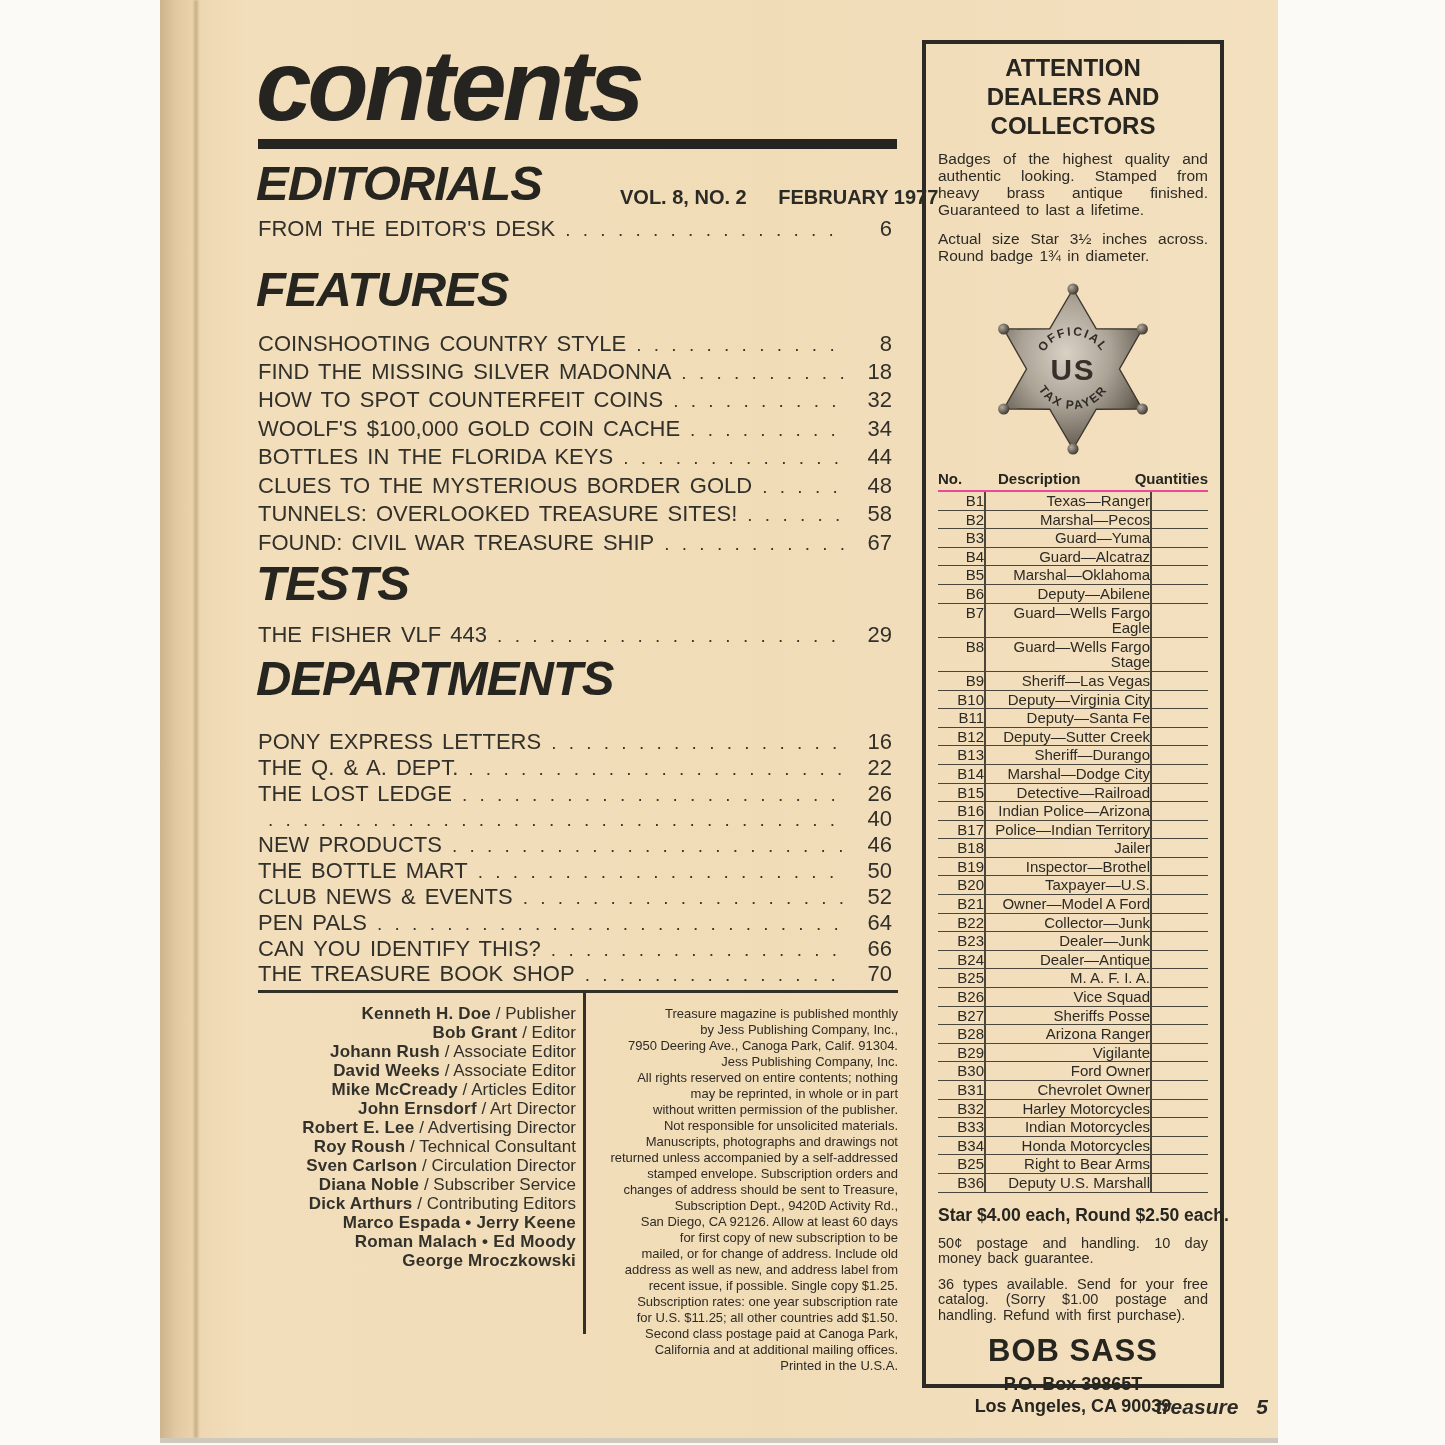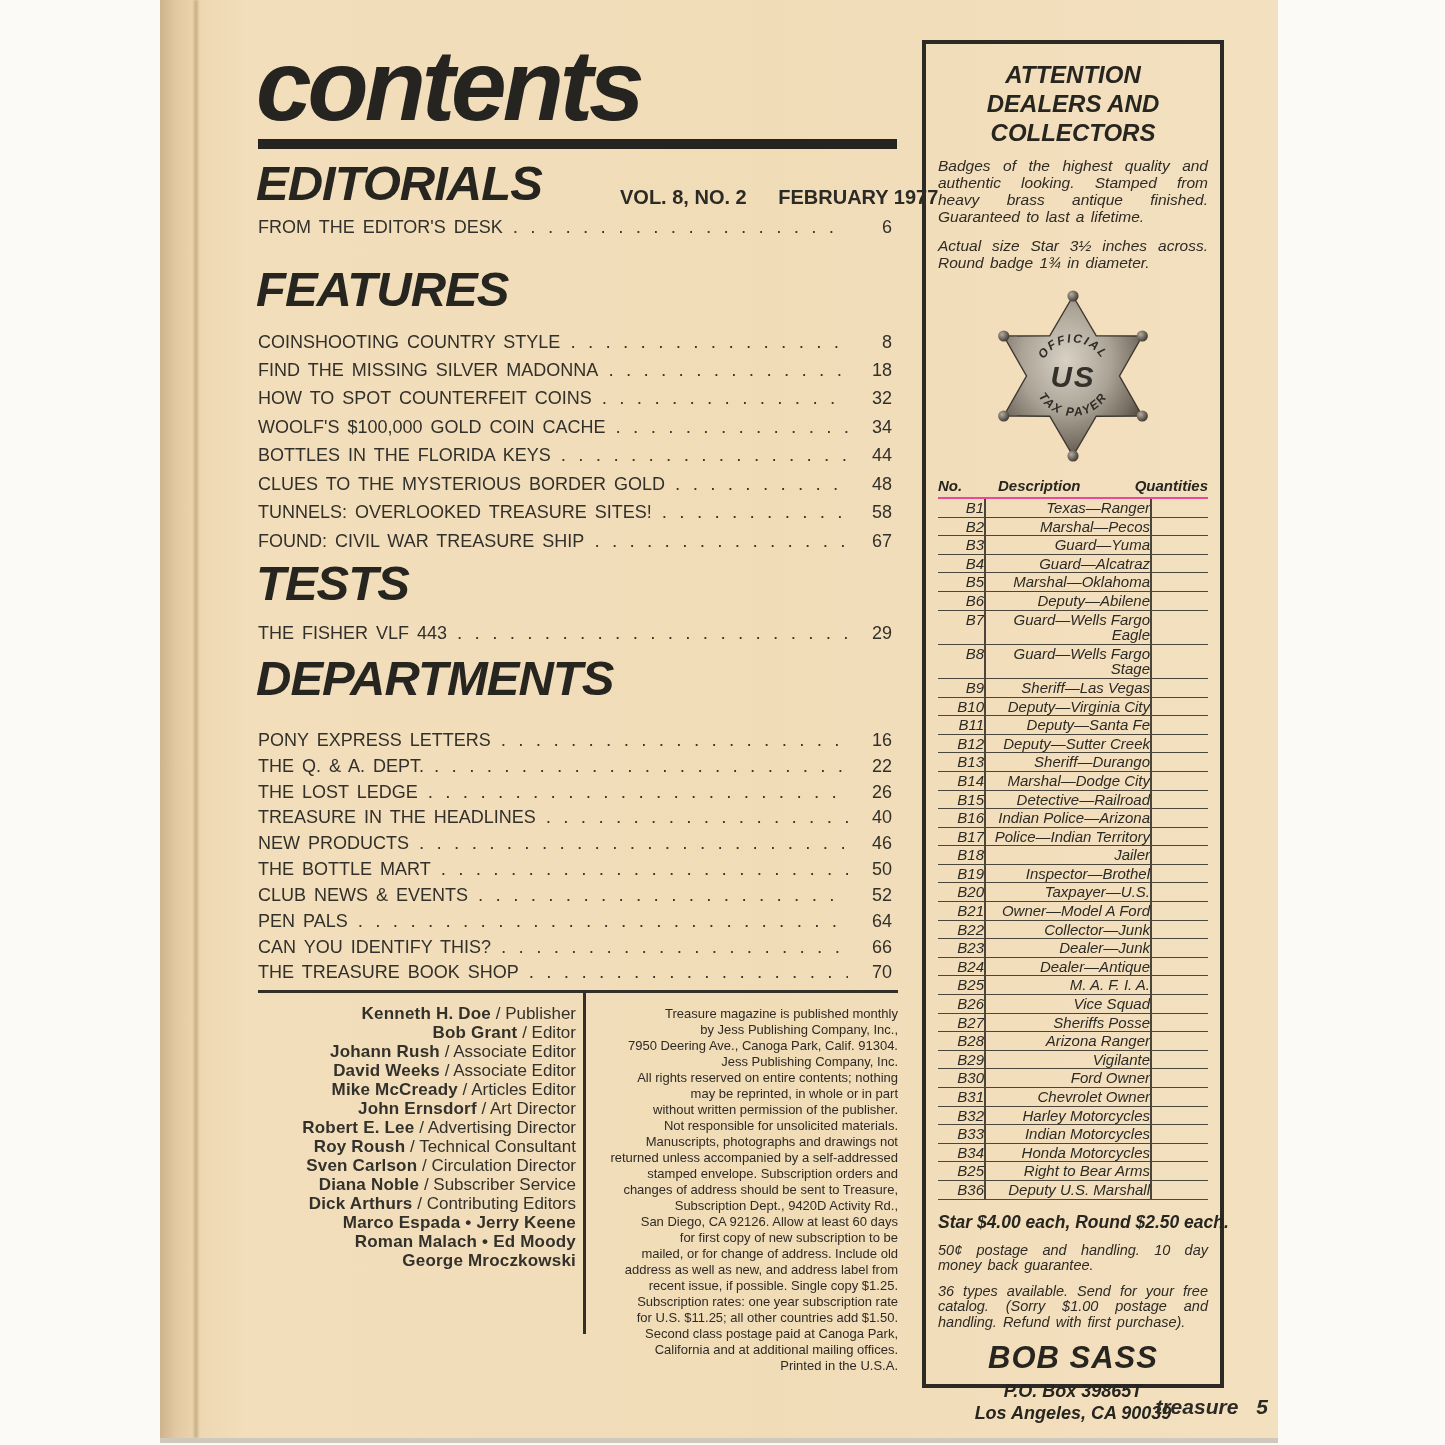--- a/index.html
+++ b/index.html
@@ -16,38 +16,38 @@
     font-weight:bold;font-style:italic;letter-spacing:-4px;color:#262420;}
   .title-rule{position:absolute;left:258px;top:139px;width:639px;height:10px;background:#262420;}
   .sec-h{position:absolute;left:256px;font-weight:bold;font-style:italic;color:#27251f;letter-spacing:-1px;}
   .h1{top:155px;font-size:49px;}
   .h2{top:261px;font-size:49px;}
   .h3{top:555px;font-size:49px;}
   .h4{top:650px;font-size:49px;}
   .issue{position:absolute;left:620px;top:186px;font-size:20px;font-weight:bold;color:#2c2a24;}
   .issue .d{margin-left:26px;}
   .toc-row{position:absolute;left:258px;width:634px;display:flex;align-items:baseline;
-    font-size:18px;color:#32302a;word-spacing:3px;white-space:nowrap;}
+    font-size:22px;color:#32302a;word-spacing:3px;white-space:nowrap;}
   .toc-row .lead{flex:1;overflow:hidden;white-space:nowrap;margin:0 8px 0 10px;}
   .toc-row .lead::after{content:". . . . . . . . . . . . . . . . . . . . . . . . . . . . . . . . . . . . . . . . . . . . . . . . . .";
     font-size:19px;letter-spacing:2px;color:#3a3730;}
   .toc-row .pg{width:36px;text-align:right;flex:none;}
   .rule2{position:absolute;left:258px;top:990px;width:640px;height:3px;background:#33302a;}
   .vdiv{position:absolute;left:583px;top:992px;width:3px;height:342px;background:#33302a;}
   
   .staff{position:absolute;left:258px;top:1004px;width:318px;text-align:right;
     font-size:17px;line-height:19px;color:#33312b;}
   .staff b{letter-spacing:.2px;}
   .advoff{position:absolute;left:258px;top:1286px;width:318px;text-align:right;
     font-size:17px;line-height:19.5px;font-weight:bold;color:#33312b;}
   .pubinfo{position:absolute;left:586px;top:1006px;width:312px;text-align:right;
     font-size:13px;line-height:16px;font-weight:normal;white-space:pre-line;color:#2e2b25;}
   
   .adbox{position:absolute;left:922px;top:40px;width:302px;height:1348px;box-sizing:border-box;
-    border:4px solid #2c2a24;padding:12px 12px 0 12px;font-style:italic;}
+    border:4px solid #2c2a24;padding:5px 12px 0 12px;}
   .ad-title{font-size:24px;line-height:29px;font-weight:bold;text-align:center;color:#27251f;margin:4px 0 10px;}
   .ad-p{font-size:15.5px;line-height:17px;text-align:justify;word-spacing:2px;color:#2e2b25;margin:0 0 12px;}
   .badge-wrap{text-align:center;height:188px;margin:2px 0 6px;}
   .bt-head{display:flex;font-size:15px;font-weight:bold;color:#27251f;padding-bottom:3px;}
   .bt-head .c1{width:44px;}
   .bt-head .c2{flex:1;padding-left:16px;}
   .bt-head .c3{width:78px;text-align:right;}
   .btable{border-top:2px solid #ec4899;text-align:right;}
   .brow{display:flex;border-bottom:1.6px solid #4b463c;font-size:15px;line-height:15.6px;}
   .brow .bno{width:44px;flex:none;padding:1px 0 1px 2px;}
@@ -140,21 +140,20 @@
       <span>THE Q. &amp; A. DEPT.</span>
       <span class="lead"></span>
       <span class="pg">22</span>
     </div>
   <div class="toc-row" style="top:781px">
       <span>THE LOST LEDGE</span>
       <span class="lead"></span>
       <span class="pg">26</span>
     </div>
   <div class="toc-row" style="top:806px">
-      <span>TREASURE IN THE HEADLINES</span>
       <span class="lead"></span>
       <span class="pg">40</span>
     </div>
   <div class="toc-row" style="top:832px">
       <span>NEW PRODUCTS</span>
       <span class="lead"></span>
       <span class="pg">46</span>
     </div>
   <div class="toc-row" style="top:858px">
       <span>THE BOTTLE MART</span>

